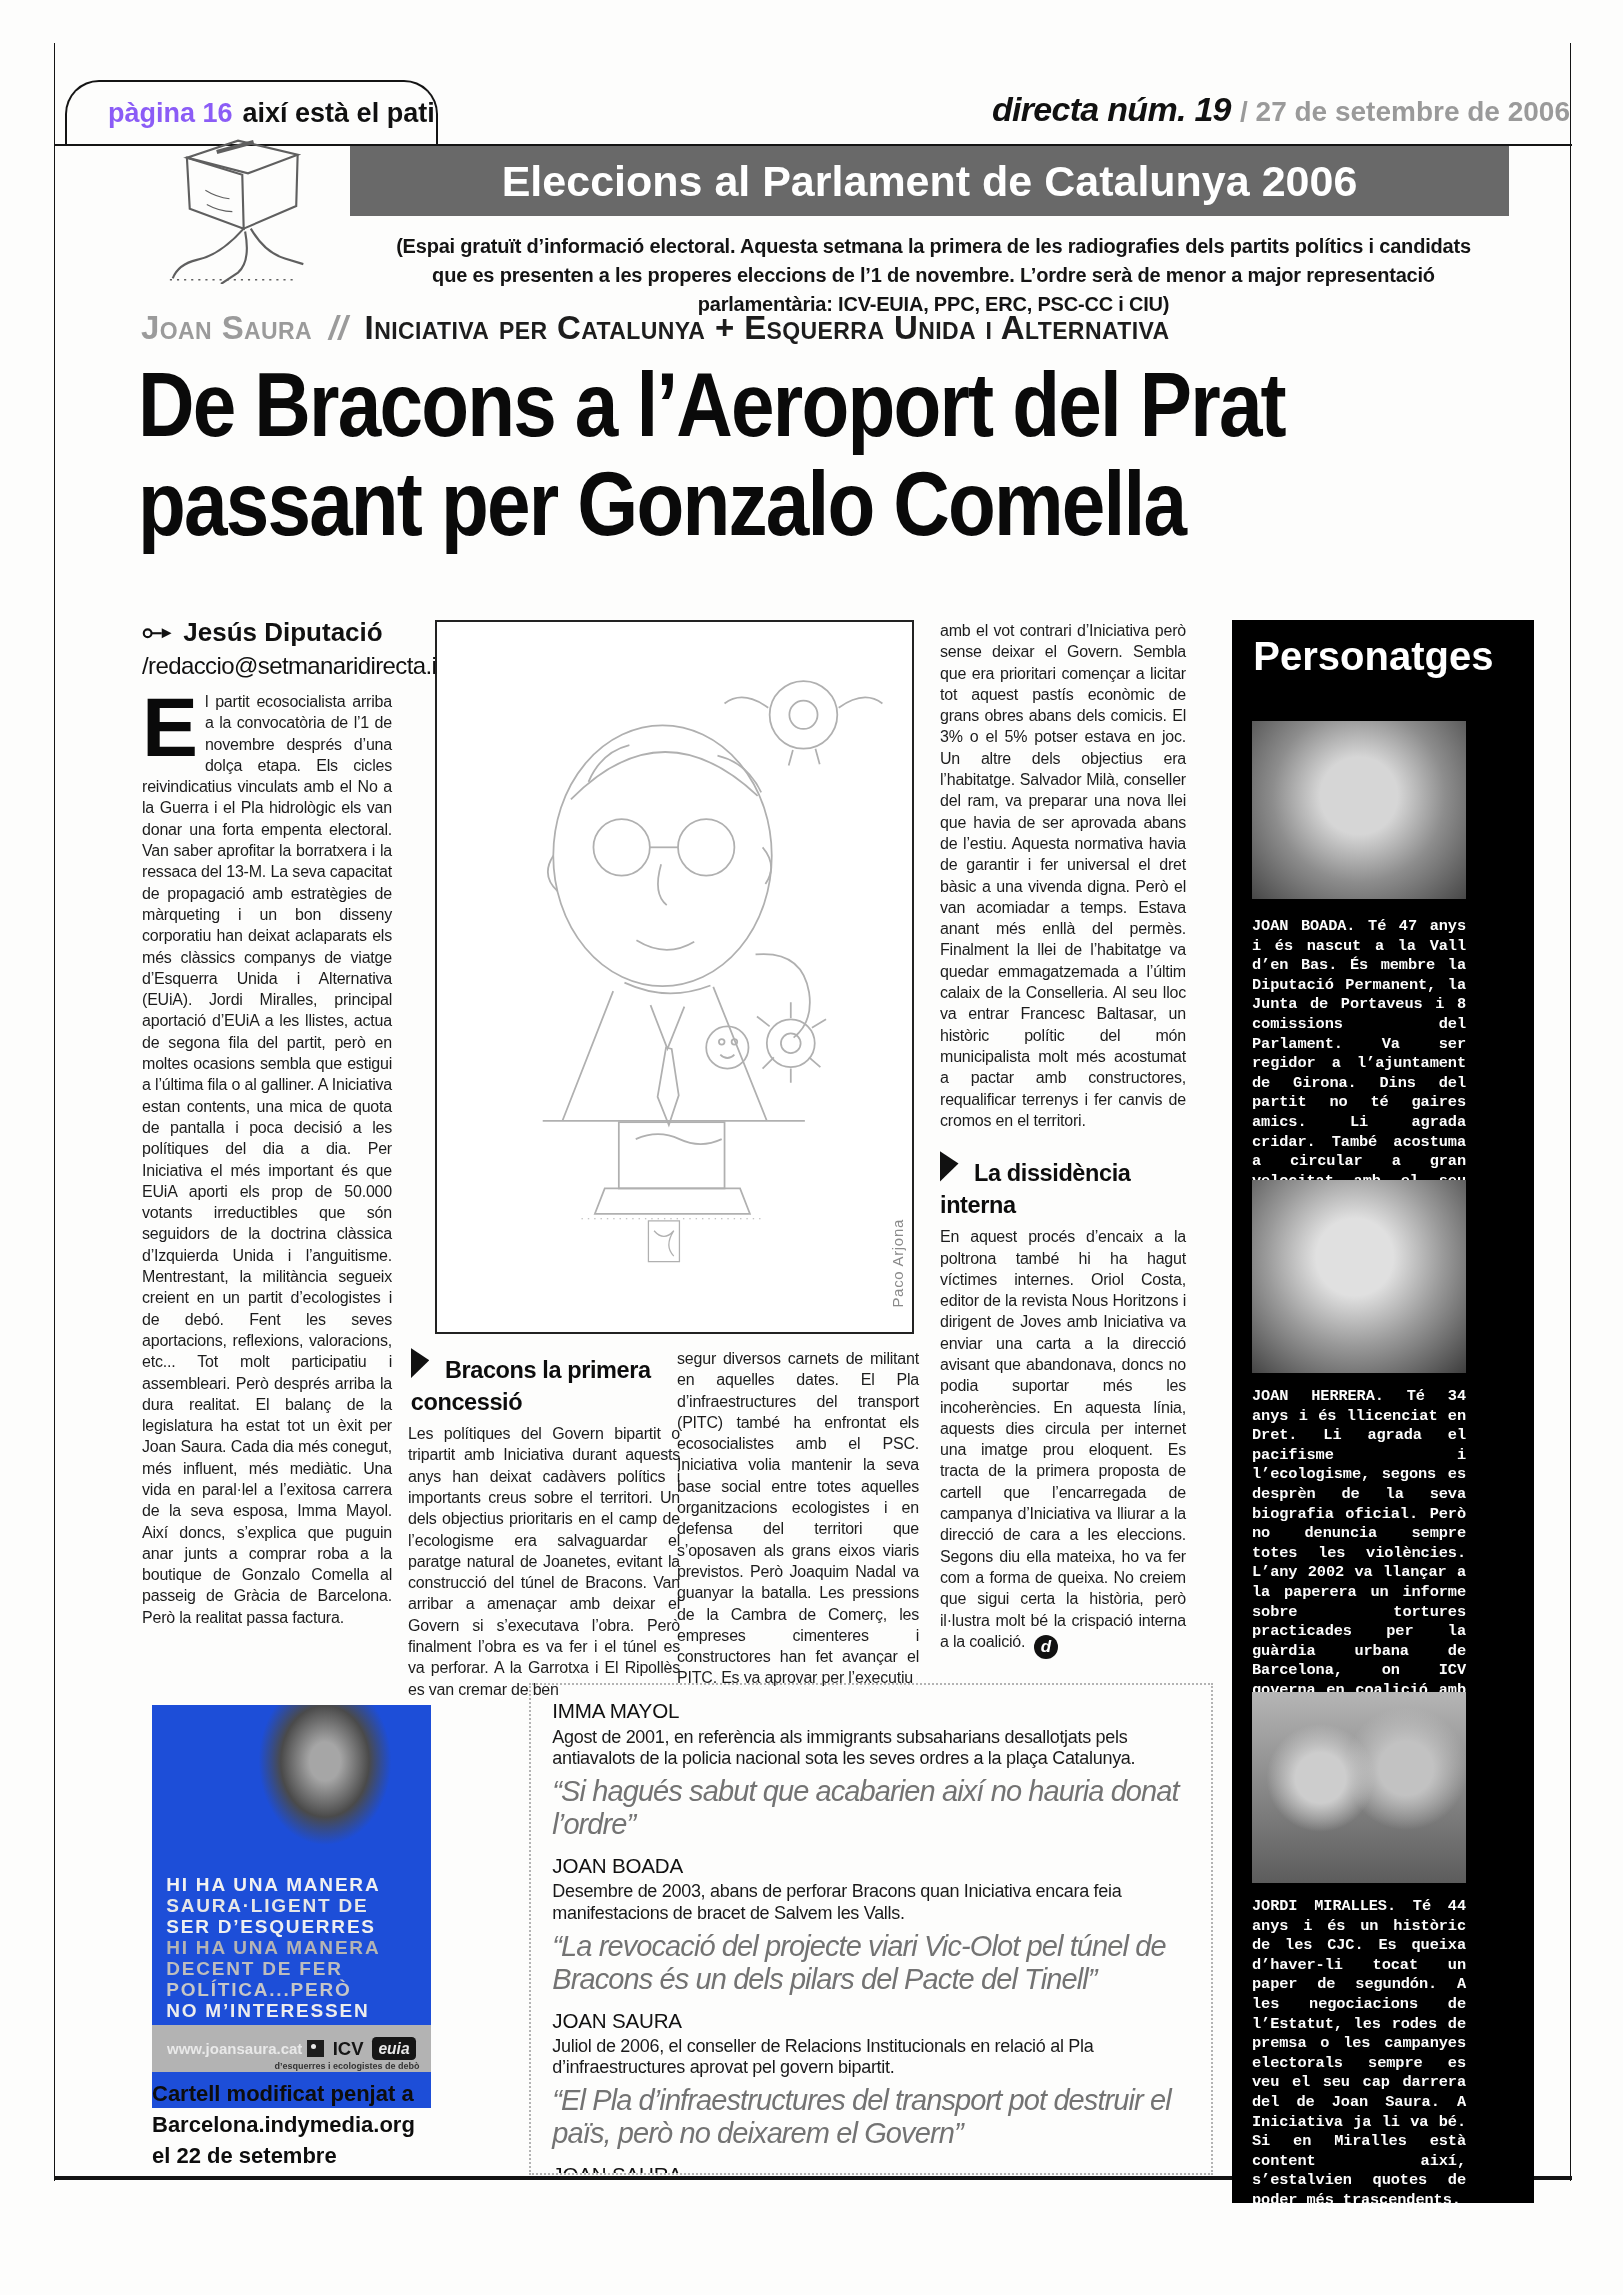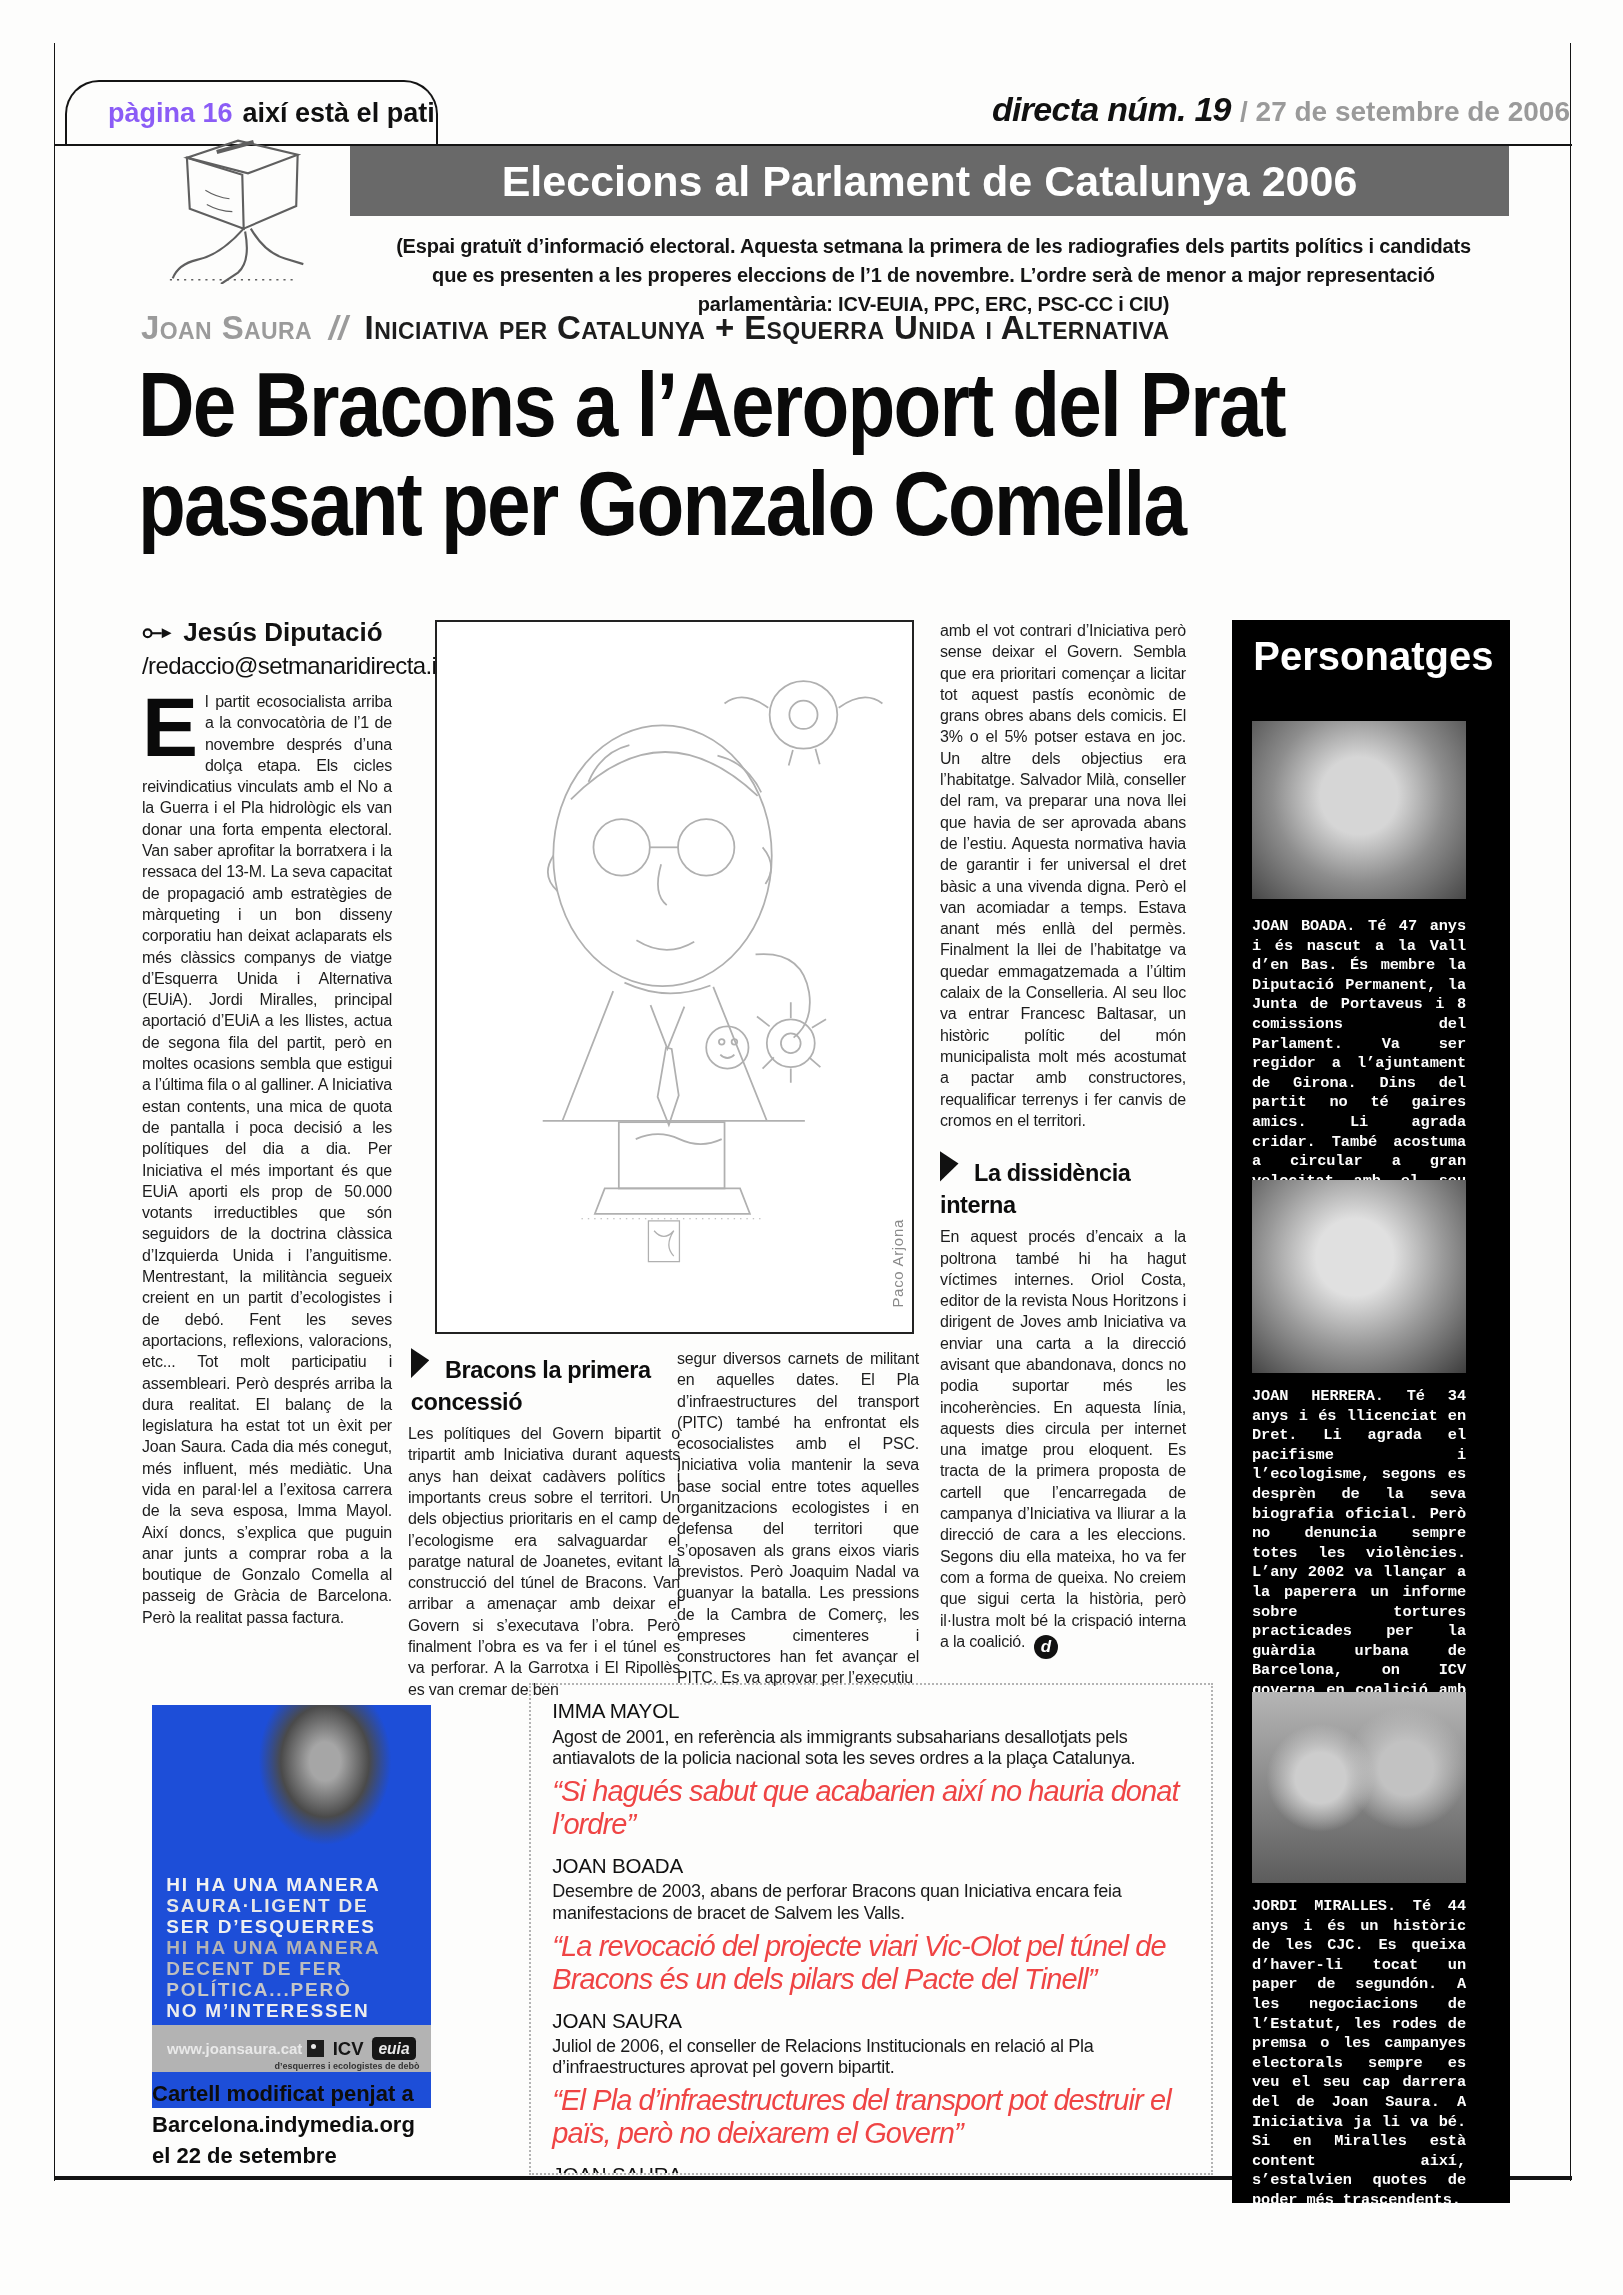--- a/index.html
+++ b/index.html
@@ -50,42 +50,42 @@
   .subhead{font-weight:800;font-size:23.5px;letter-spacing:-0.4px;color:#0d0d0d;margin:0 0 7.1px 0;position:relative;}
   .flag{display:inline-block;width:18.5px;height:41px;background:#111;
         clip-path:polygon(0 0,100% 30%,0 74%);vertical-align:-11.4px;margin-right:15.6px;}
   #col2 .subhead{padding-left:2.8px;}
   #col4 .subhead{margin-top:20px;}
   .endmark{display:inline-block;width:24px;height:24px;border-radius:50%;background:#111;color:#fff;
            font-style:italic;font-weight:800;font-size:17px;text-align:center;line-height:24px;
            margin-left:8.5px;vertical-align:-5px;}
 
   
-  #sidebar{left:1232px;top:620px;width:278px;height:1583px;background:#000;color:#fff;}
+  #sidebar{left:1232px;top:620px;width:302px;height:1583px;background:#000;color:#fff;}
   #sidebar .sb-title{position:absolute;left:21.3px;top:14.2px;font-size:40px;font-weight:800;}
   .sb-photo{position:absolute;left:20px;width:214px;}
   #photo-boada{top:101px;height:178px;background:radial-gradient(circle at 50% 42%,#d6d6d6 0 26%,#8d8d8d 58%,#474747 100%);}
   #photo-herrera{top:560px;height:193px;background:radial-gradient(circle at 48% 40%,#e0e0e0 0 24%,#9a9a9a 55%,#3d3d3d 100%);}
   #photo-miralles{top:1072px;height:191px;background:
      radial-gradient(circle at 32% 45%,#cdcdcd 0 14%,rgba(0,0,0,0) 30%),
      radial-gradient(circle at 72% 40%,#c2c2c2 0 14%,rgba(0,0,0,0) 32%),
      linear-gradient(180deg,#b5b5b5,#5c5c5c);}
   .sb-bio{position:absolute;left:20px;width:214px;font-size:15.3px;line-height:19.6px;
           font-weight:700;text-align:justify;letter-spacing:-0.1px;color:#fdfdfd;font-family:Liberation Mono, monospace;}
   #bio-boada{top:297px;}
   #bio-herrera{top:767px;}
   #bio-miralles{top:1277px;}
 
   
   #quotes-box{left:529px;top:1683px;width:684px;height:492px;border:2.1px dotted #b3b3b3;
               box-sizing:border-box;padding:14.2px 21.3px;overflow:hidden;}
   .q-entry{margin-bottom:12.8px;}
   .q-speaker{font-weight:400;font-size:20.6px;letter-spacing:-0.2px;}
   .q-context{font-size:18px;line-height:21.3px;margin-top:3.6px;letter-spacing:-0.3px;max-width:626px;color:#191919;}
-  .q-quote{font-style:italic;font-size:29px;line-height:33px;margin-top:5.7px;letter-spacing:-0.9px;color:#ef4444;}
+  .q-quote{font-style:italic;font-size:29px;line-height:33px;margin-top:5.7px;letter-spacing:-0.9px;color:#737373;}
 
   
   #poster{left:152px;top:1705px;width:279px;height:403px;background:#1d4ed8;overflow:hidden;}
   #poster-photo{position:absolute;inset:0;background:radial-gradient(ellipse 85px 107px at 62% 14%,#a6a6a6 0 18%,#4a4a4a 52%,rgba(0,0,0,0) 78%);}
   #poster-lines{position:absolute;left:14.2px;top:169px;font-weight:800;font-size:19px;line-height:21px;
                 letter-spacing:1.8px;white-space:nowrap;}
   #poster-lines div:nth-child(1){color:#f1f1f1;}
   #poster-lines div:nth-child(2){color:#e6e6e6;}
   #poster-lines div:nth-child(3){color:#efefef;}
   #poster-lines div:nth-child(4){color:#b4b4b4;}

